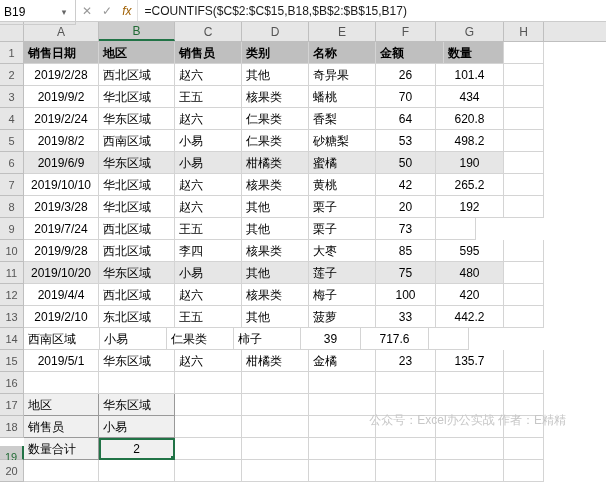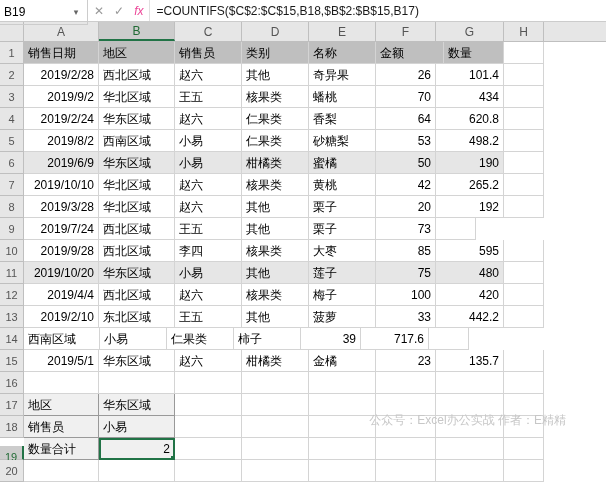--- a/index.html
+++ b/index.html
@@ -15,21 +15,21 @@
   }
   
   .formula-bar {
     display: flex;
     align-items: stretch;
     height: 22px;
     border-bottom: 1px solid #ccc;
     background: #fff;
   }
   .name-box {
-    width: 88px;
+    width: 76px;
     border: 1px solid #ccc;
     border-top: none;
     border-left: none;
     display: flex;
     align-items: center;
     padding: 12px 4px;
     position: relative;
   }
   .name-box .txt { flex: 1; }
   .name-box .dd {
@@ -37,21 +37,21 @@
   }
   .fx-btns {
     display: flex;
     align-items: center;
     border-right: 1px solid #e0e0e0;
     padding: 0 6px;
     gap: 10px;
     color: #999;
     font-size: 12px;
   }
-  .fx-btns .fx { font-style: italic; color: #ec4899; }
+  .fx-btns .fx { font-style: italic; color: #a16207; }
   .formula-input {
     flex: 1;
     display: flex;
     align-items: center;
     padding: 0 6px;
     color: #1a1a1a;
   }
   
   .col-headers {
     display: flex;
@@ -91,24 +91,24 @@
   .cell {
     border-right: 1px solid #d4d4d4;
     border-bottom: 1px solid #d4d4d4;
     padding: 0 4px;
     line-height: 22px;
     overflow: hidden;
     white-space: nowrap;
     text-align: left;
     background: #fff;
   }
-  .cell.num { text-align: right; }
+  .cell.num { text-align: center; }
   .cell.hdr {
     background: #bfbfbf;
-    font-weight: 400;
+    font-weight: 700;
     color: #000;
   }
   .cell.band {
     background: #e6e6e6;
   }
   .cell.sel {
     outline: 2px solid #217346;
     outline-offset: -2px;
     position: relative;
   }

